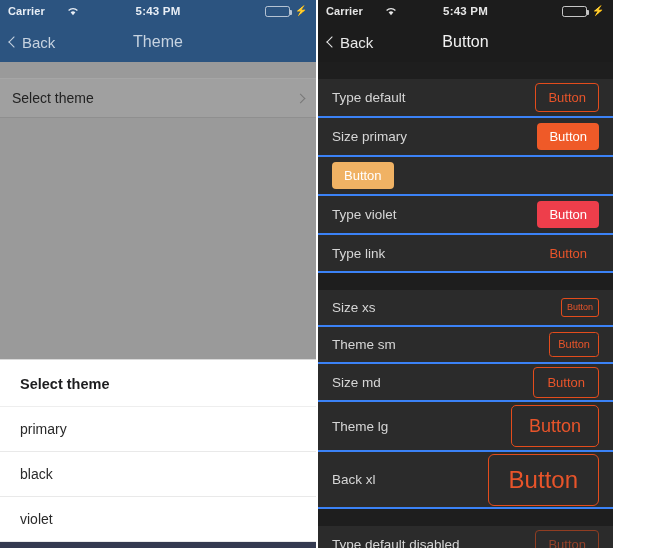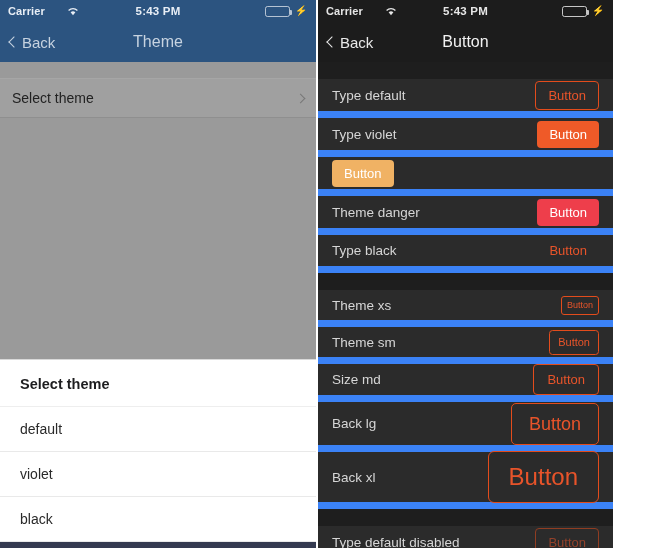--- a/index.html
+++ b/index.html
@@ -135,21 +135,21 @@
   .nav-back-right { color: #e9e9e9; font-size: 15px; display:flex; align-items:center; gap:3px; z-index:2;}
   .nav-title-right {
     position: absolute; left: 0; right: 0; text-align: center;
     font-size: 16px; color: #f2f2f2; font-weight: normal;
   }
   .sec-gap { height: 17px; background: #1e1e1e; }
   .row {
     display: flex; align-items: center; justify-content: space-between;
     padding: 0 14px;
     background: #2b2b2b;
-    border-bottom: 7px solid #3b82f6;
+    border-bottom: 2px solid #3b82f6;
     color: #d6d6d6;
     font-size: 13.5px;
   }
   .row-label { white-space: nowrap; }
 
   .btn {
     font-family: "Liberation Sans", sans-serif;
     border-radius: 4px;
     white-space: nowrap;
     text-align: center;
@@ -209,23 +209,23 @@
 
     <div class="gray-body">
       <div class="gray-gap"></div>
       <div class="row-select-theme">
         <span>Select theme</span>
         <span class="chev-right"></span>
       </div>
 
       <div class="sheet">
         <div class="sheet-title">Select theme</div>
-        <div class="sheet-opt">default</div>
+        <div class="sheet-opt">primary</div>
+        <div class="sheet-opt">black</div>
         <div class="sheet-opt">violet</div>
-        <div class="sheet-opt">black</div>
         <div class="sheet-bottombar"></div>
       </div>
     </div>
   </div>
 
   <div class="phone-right">
 
     <div class="statusbar statusbar-right">
       <div class="sb-left">
         <span class="sb-carrier">Carrier</span>
@@ -256,57 +256,57 @@
     <div>
 
       <div class="sec-gap"></div>
 
       <div class="row" style="height:39px">
         <span class="row-label">Type default</span>
         <span class="btn btn-outline sz-def">Button</span>
       </div>
 
       <div class="row" style="height:39px">
+        <span class="row-label">Size primary</span>
+        <span class="btn btn-solid sz-def" style="background:#ef5a28">Button</span>
+      </div>
+
+      <div class="row" style="height:39px">
+        <span class="btn btn-solid sz-def" style="background:#f0b264">Button</span>
+      </div>
+
+      <div class="row" style="height:39px">
         <span class="row-label">Type violet</span>
-        <span class="btn btn-solid sz-def" style="background:#ef5a28">Button</span>
-      </div>
-
-      <div class="row" style="height:39px">
-        <span class="btn btn-solid sz-def" style="background:#f0b264">Button</span>
-      </div>
-
-      <div class="row" style="height:39px">
-        <span class="row-label">Theme danger</span>
         <span class="btn btn-solid sz-def" style="background:#ee3e4b">Button</span>
       </div>
 
       <div class="row" style="height:38px">
-        <span class="row-label">Type black</span>
+        <span class="row-label">Type link</span>
         <span class="btn btn-link sz-def">Button</span>
       </div>
 
       <div class="sec-gap"></div>
 
       <div class="row" style="height:37px">
-        <span class="row-label">Theme xs</span>
+        <span class="row-label">Size xs</span>
         <span class="btn btn-outline sz-xs">Button</span>
       </div>
 
       <div class="row" style="height:37px">
         <span class="row-label">Theme sm</span>
         <span class="btn btn-outline sz-sm">Button</span>
       </div>
 
       <div class="row" style="height:38px">
         <span class="row-label">Size md</span>
         <span class="btn btn-outline sz-md">Button</span>
       </div>
 
       <div class="row" style="height:50px">
-        <span class="row-label">Back lg</span>
+        <span class="row-label">Theme lg</span>
         <span class="btn btn-outline sz-lg">Button</span>
       </div>
 
       <div class="row" style="height:57px">
         <span class="row-label">Back xl</span>
         <span class="btn btn-outline sz-xl">Button</span>
       </div>
 
       <div class="sec-gap"></div>
 

